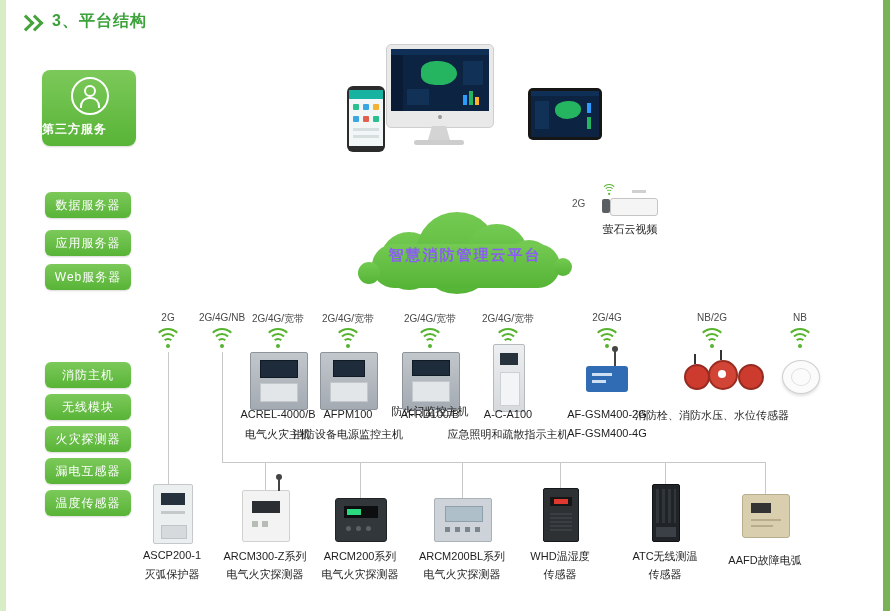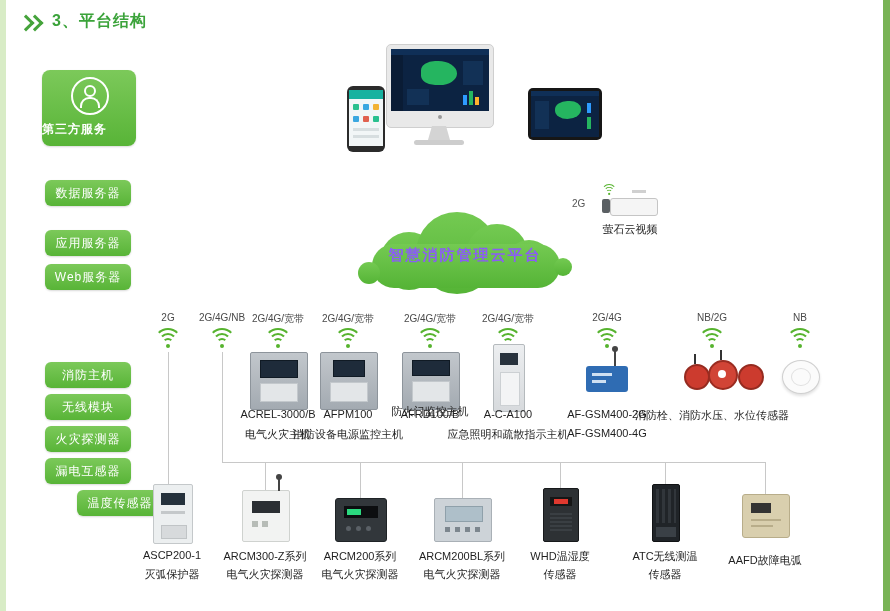--- a/index.html
+++ b/index.html
@@ -61,29 +61,29 @@
   <span class="chev" style="left:29px;top:17px;"></span>
   <div class="page-title">3、平台结构</div>
 
   <div class="tp-card">
     <span class="tp-circle"></span>
     <span class="tp-head"></span>
     <span class="tp-body"></span>
     <div class="tp-label">第三方服务</div>
   </div>
 
-  <div class="gbtn" style="top:180px;text-align:center;">数据服务器</div>
+  <div class="gbtn" style="top:192px;text-align:center;">数据服务器</div>
   <div class="gbtn" style="top:230px;">应用服务器</div>
   <div class="gbtn" style="top:264px;">Web服务器</div>
 
   <div class="gbtn" style="top:394px;">无线模块</div>
   <div class="gbtn" style="top:362px;">消防主机</div>
   <div class="gbtn" style="top:426px;">火灾探测器</div>
   <div class="gbtn" style="top:458px;">漏电互感器</div>
-  <div class="gbtn" style="top:490px;margin-left:32px;">温度传感器</div>
+  <div class="gbtn" style="top:490px;">温度传感器</div>
 
   <div class="abs" style="left:386px;top:44px;width:110px;height:104px;">
     <div class="mon-frame">
       <div class="mon-screen">
         <div class="abs" style="left:0;top:0;width:98px;height:6px;background:#0f2f57;"></div>
         <div class="abs" style="left:0;top:6px;width:12px;height:56px;background:#0a1c35;"></div>
         <div class="abs" style="left:30px;top:12px;width:36px;height:24px;background:#25b560;border-radius:45% 60% 55% 45%;"></div>
         <div class="abs" style="left:16px;top:40px;width:22px;height:16px;background:#123156;"></div>
         <div class="abs" style="left:72px;top:46px;width:4px;height:10px;background:#2e9bff;"></div>
         <div class="abs" style="left:78px;top:42px;width:4px;height:14px;background:#25b560;"></div>
@@ -247,21 +247,21 @@
     <span class="abs" style="left:4px;top:14px;width:22px;height:22px;background:#cc3b2e;border:2px solid #952b20;border-radius:50%;"></span>
     <span class="abs" style="left:40px;top:0;width:2px;height:10px;background:#333;"></span>
     <span class="abs" style="left:28px;top:10px;width:26px;height:26px;background:#d14436;border:2px solid #9a2c21;border-radius:50%;"></span>
     <span class="abs" style="left:38px;top:20px;width:8px;height:8px;background:#fff;border-radius:50%;"></span>
     <span class="abs" style="left:58px;top:14px;width:22px;height:22px;background:#cc3b2e;border:2px solid #952b20;border-radius:50%;"></span>
   </div>
   <div class="abs" style="left:782px;top:360px;width:36px;height:32px;background:#fbfbfb;border:1px solid #d0d0d0;border-radius:50%;box-shadow:0 2px 3px rgba(0,0,0,.12);">
     <span class="abs" style="left:8px;top:7px;width:18px;height:16px;border:1px solid #e0e0e0;border-radius:50%;"></span>
   </div>
 
-  <div class="midlbl" style="left:193px;top:408px;">ACREL-3000/B</div>
+  <div class="midlbl" style="left:193px;top:408px;">ACREL-4000/B</div>
   <div class="midlbl" style="left:193px;top:427px;">电气火灾主机</div>
   <div class="midlbl" style="left:263px;top:408px;">AFPM100</div>
   <div class="midlbl" style="left:263px;top:427px;">消防设备电源监控主机</div>
   <div class="midlbl" style="left:345px;top:408px;">AFRD100/B</div>
   <div class="midlbl" style="left:345px;top:404px;font-family:Liberation Serif, serif;">防火门监控主机</div>
   <div class="midlbl" style="left:423px;top:408px;">A-C-A100</div>
   <div class="midlbl" style="left:423px;top:427px;">应急照明和疏散指示主机</div>
   <div class="midlbl" style="left:522px;top:408px;">AF-GSM400-2G</div>
   <div class="midlbl" style="left:522px;top:427px;">AF-GSM400-4G</div>
   <div class="midlbl" style="left:627px;top:408px;">消防栓、消防水压、水位传感器</div>

